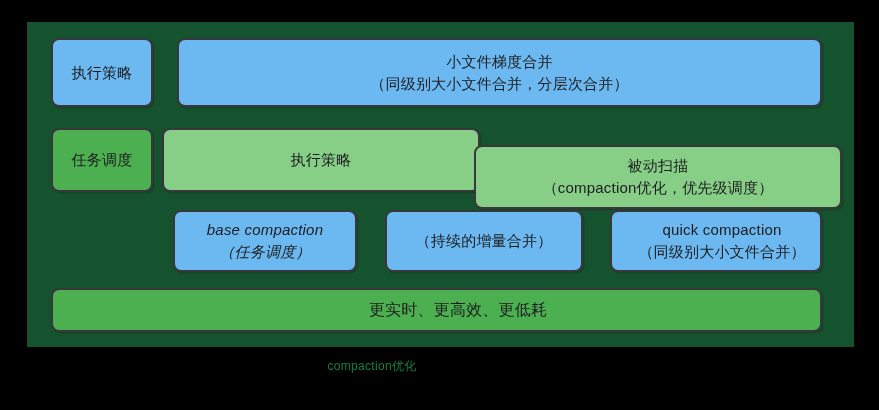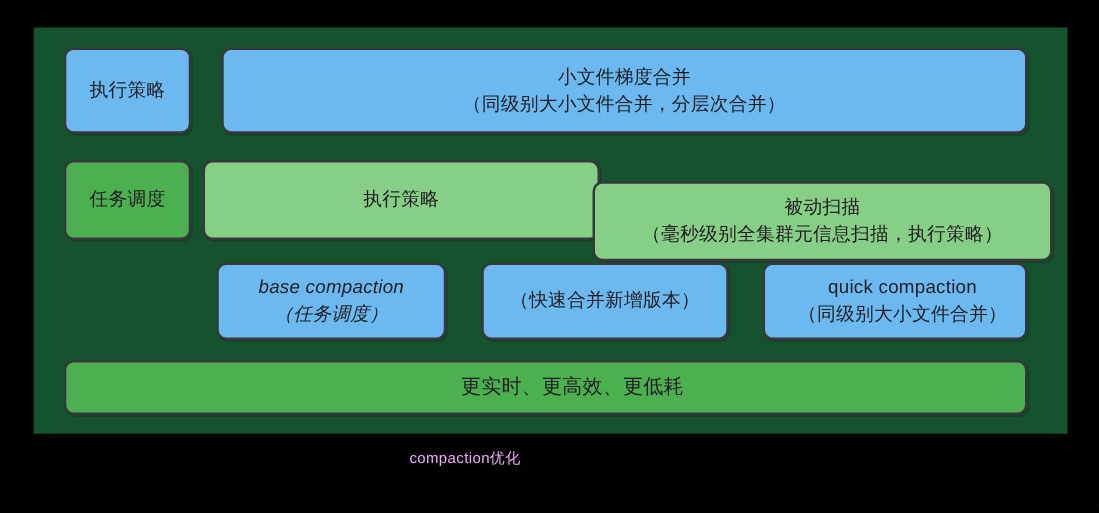--- a/index.html
+++ b/index.html
@@ -70,21 +70,21 @@
   
   #summary-bar  { left: 24px;  top: 266px; width: 771px; height: 44px; font-size: 16px; padding-left: 43px; }
 
   
   #caption {
     position: absolute;
     left: 0;
     top: 358px;
     width: 744px;
     text-align: center;
-    color: #f0abfc;
+    color: #15803d;
     font-size: 12px;
     letter-spacing: 0.3px;
   }
 </style>
 </head>
 <body>
 
 <div id="diagram-panel">
 
   <div class="node fill-blue" id="row1-label">
@@ -99,31 +99,31 @@
     <span>小文件梯度合并</span>
     <span class="line2">（同级别大小文件合并，分层次合并）</span>
   </div>
 
   <div class="node fill-green-lite" id="row2-box-1">
     <span>执行策略</span>
   </div>
 
   <div class="node fill-green-lite" id="row2-box-2">
     <span>被动扫描</span>
-    <span class="line2">（毫秒级别全集群元信息扫描，执行策略）</span>
+    <span class="line2">（compaction优化，优先级调度）</span>
   </div>
 
 
   <div class="node fill-blue" id="row3-box-1">
     <span>base compaction</span>
     <span class="line2">（任务调度）</span>
   </div>
 
   <div class="node fill-blue" id="row3-box-2">
-    <span class="line2">（快速合并新增版本）</span>
+    <span class="line2">（持续的增量合并）</span>
   </div>
 
   <div class="node fill-blue" id="row3-box-3">
     <span>quick compaction</span>
     <span class="line2">（同级别大小文件合并）</span>
   </div>
 
   <div class="node fill-green-dark" id="summary-bar">
     <span>更实时、更高效、更低耗</span>
   </div>

